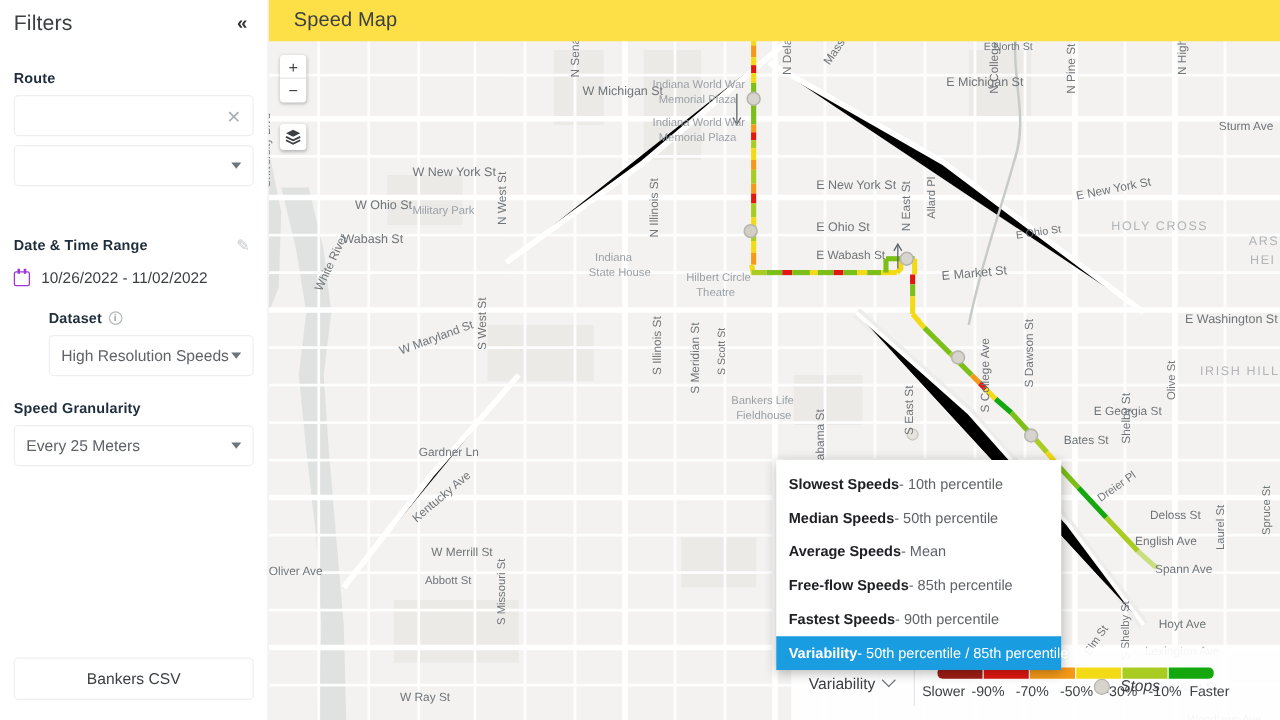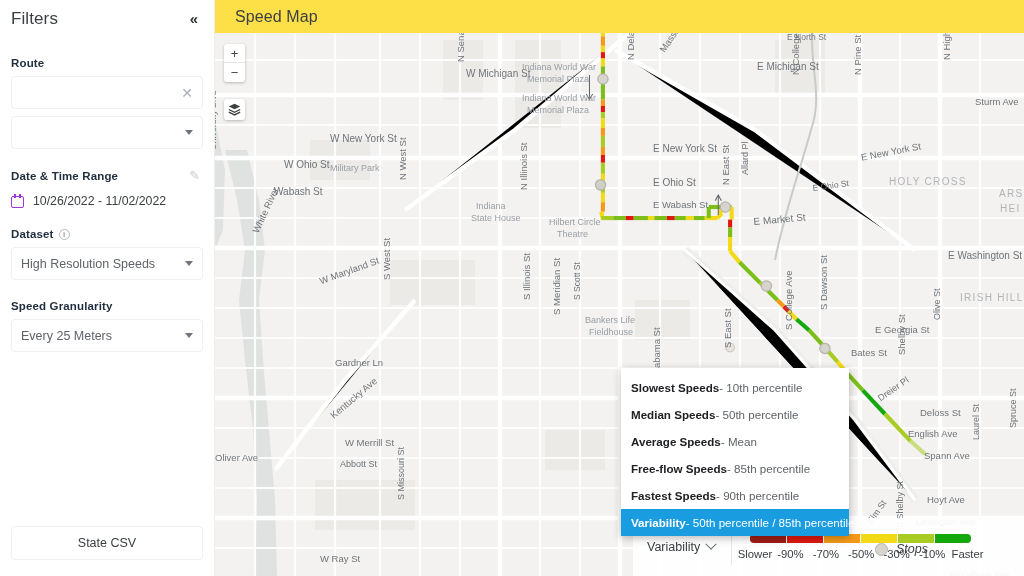--- a/index.html
+++ b/index.html
@@ -172,55 +172,55 @@
       <div class="field">
         <span class="val placeholder" placeholder=""></span>
         <span class="x-icon">✕</span>
       </div>
       <div class="field">
         <span class="val placeholder"></span>
         <span class="caret"></span>
       </div>
     </div>
 
-    <div class="blk" style="margin-top:19px;">
+    <div class="blk" style="margin-top:40px;">
       <div id="dt-head">
         <div class="sec-label">Date &amp; Time Range</div>
         <div class="pencil">✎</div>
       </div>
       <div class="dt-row">
         <span class="cal-ico">
           <i class="cal-body"></i>
             <i class="cal-t1"></i>
             <i class="cal-t2"></i>
         </span>
         <span class="txt">10/26/2022 - 11/02/2022</span>
       </div>
     </div>
 
-    <div class="blk" style="">
+    <div class="blk" style="padding-left:28px;">
       <div class="sec-label">
         <span>Dataset</span><i class="info-ico">i</i>
       </div>
       <div class="field">
         <span class="val">High Resolution Speeds</span>
         <span class="caret"></span>
       </div>
     </div>
 
     <div class="blk" style="margin-top:20px;">
       <div class="sec-label">Speed Granularity</div>
       <div class="field">
         <span class="val">Every 25 Meters</span>
         <span class="caret"></span>
       </div>
     </div>
 
     <div id="export-wrap">
-      <div id="export-btn">State CSV</div>
+      <div id="export-btn">Bankers CSV</div>
     </div>
   </div>
 
   <div id="map-area">
 
     <svg id="map-canvas" viewBox="0 0 809 576">
       <rect x="0" y="0" width="809" height="576" fill="#f3f2f0"></rect>
 
       <path d="M 10 150 L 22 200 L 30 250 L 24 300 L 30 360 L 38 430 L 42 500 L 40 576 L 62 576 L 60 500 L 54 430 L 48 360 L 44 300 L 50 250 L 44 200 L 32 150 Z" fill="#dfe2e1"></path>
       <path d="M 0 120 L 10 170 L 8 230 L 0 250 Z" fill="#dfe2e1"></path>

